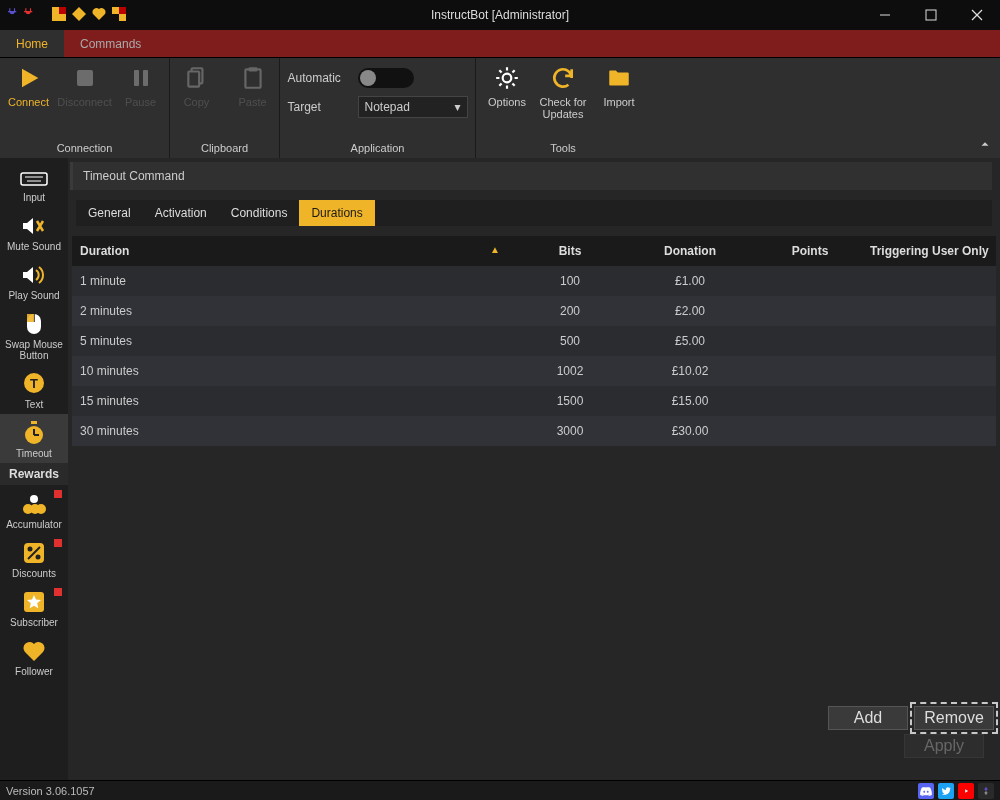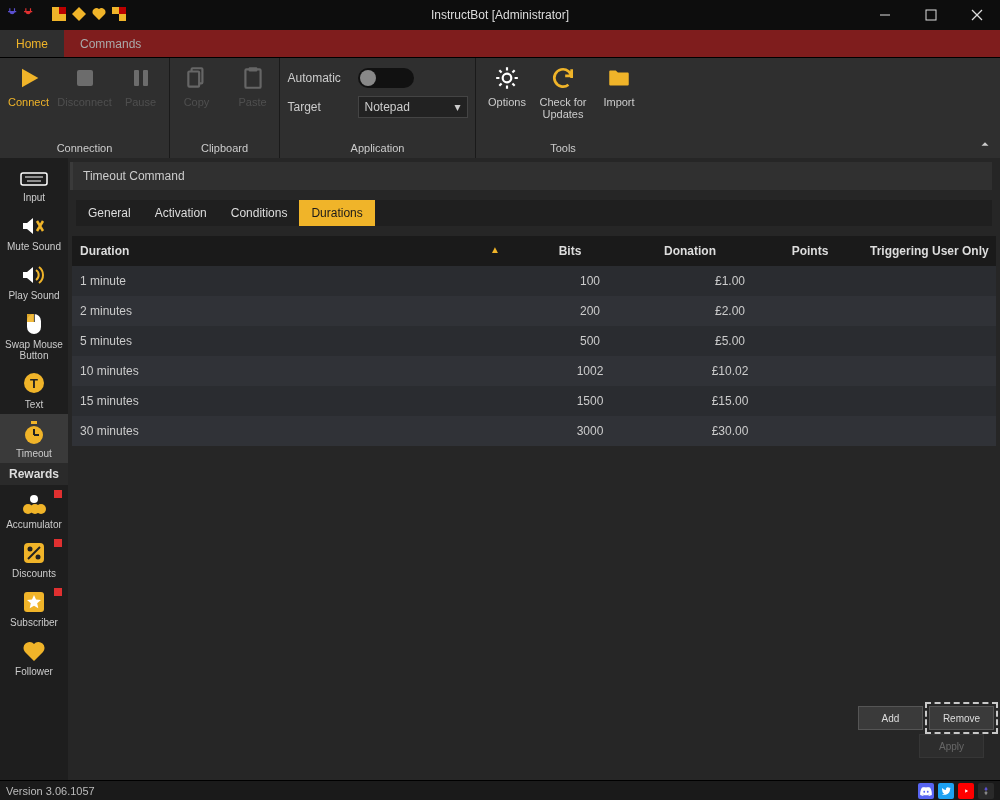--- a/index.html
+++ b/index.html
@@ -43,31 +43,31 @@
   .sb-item.active { background: #3a3a3a; }
   .sb-item .flag-red { position: absolute; top: 5px; right: 6px; width: 8px; height: 8px; background: #e03030; }
   
   .main { flex: 1; display: flex; flex-direction: column; background: #262626; }
   .main-header { height: 28px; padding: 0 10px; display: flex; align-items: center; font-size: 12px; color: #ccc; background: #303030; border-left: 3px solid #3a3a3a; margin: 4px 8px 0 2px; }
   .tabstrip { display: flex; height: 26px; margin: 10px 8px 0 8px; background: #1f1f1f; }
   .tab { padding: 0 12px; display: flex; align-items: center; font-size: 12px; cursor: pointer; color: #ddd; }
   .tab.active { background: #f0b429; color: #1a1a1a; }
   .grid { margin: 10px 4px 0 4px; }
   .ghead { display: flex; height: 30px; background: #1a1a1a; color: #ddd; font-weight: bold; font-size: 12px; align-items: center; }
-  .grow { display: flex; height: 30px; align-items: center; font-size: 12px; gap: 20px; }
+  .grow { display: flex; height: 30px; align-items: center; font-size: 12px; }
   .grow:nth-child(even) { background: #303237; }
   .grow:nth-child(odd) { background: #2a2c30; }
   .col-dur { flex: 0 0 438px; padding-left: 8px; position: relative; }
   .col-bits { flex: 0 0 120px; text-align: center; }
   .col-don { flex: 0 0 120px; text-align: center; }
   .col-pts { flex: 0 0 120px; text-align: center; }
   .col-trig { flex: 1; text-align: left; padding-right: 4px; }
   .sort-arrow { position: absolute; right: 10px; color: #f0b429; font-size: 10px; }
   .button-row { position: absolute; right: 6px; bottom: 50px; display: flex; gap: 6px; }
-  .btn { width: 65px; height: 24px; background: #3a3a3a; border: 1px solid #555; color: #ddd; display: flex; align-items: center; justify-content: center; cursor: pointer; font-size: 10px; }
+  .btn { width: 80px; height: 24px; background: #3a3a3a; border: 1px solid #555; color: #ddd; display: flex; align-items: center; justify-content: center; cursor: pointer; font-size: 16px; }
   .btn.focus { outline: 2px dashed #c8c8c8; outline-offset: 2px; }
   .btn.disabled { opacity: 0.35; cursor: default; }
   .apply-row { position: absolute; right: 16px; bottom: 22px; }
   
   .statusbar { height: 20px; background: #1a1a1a; border-top: 1px solid #000; display: flex; align-items: center; padding: 0 6px; font-size: 11px; color: #bbb; position: relative; }
   .statusbar .right { position: absolute; right: 6px; display: flex; gap: 4px; align-items: center; }
   .sicon { width: 16px; height: 16px; display: flex; align-items: center; justify-content: center; border-radius: 2px; cursor: pointer; color: #fff; font-size: 10px; font-weight: bold; }
   .relwrap { position: relative; width: 100%; height: 100%; }
 </style>
 </head>

